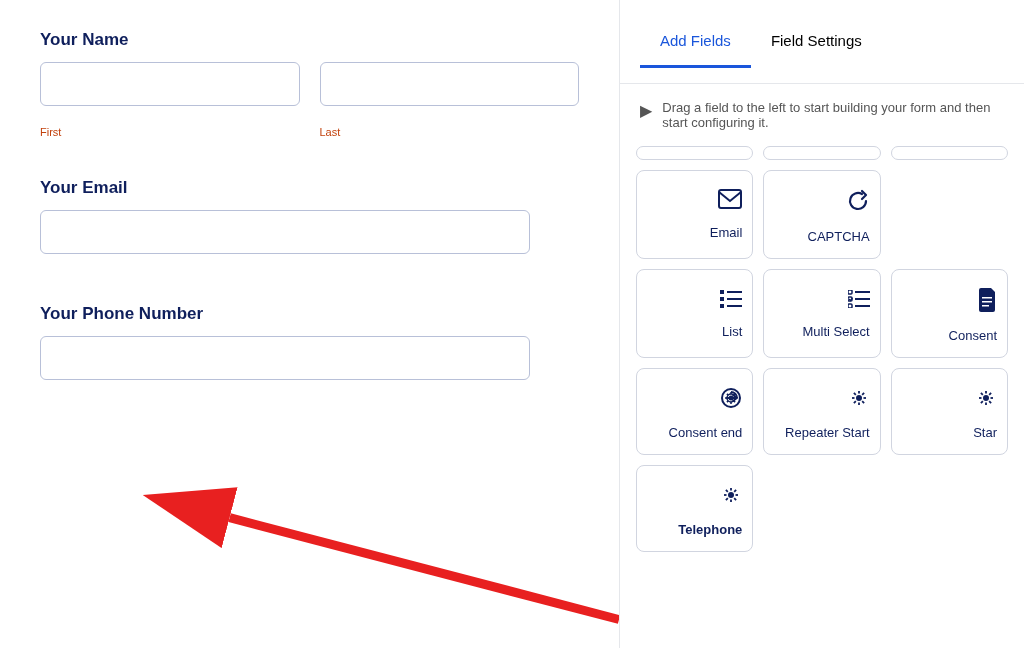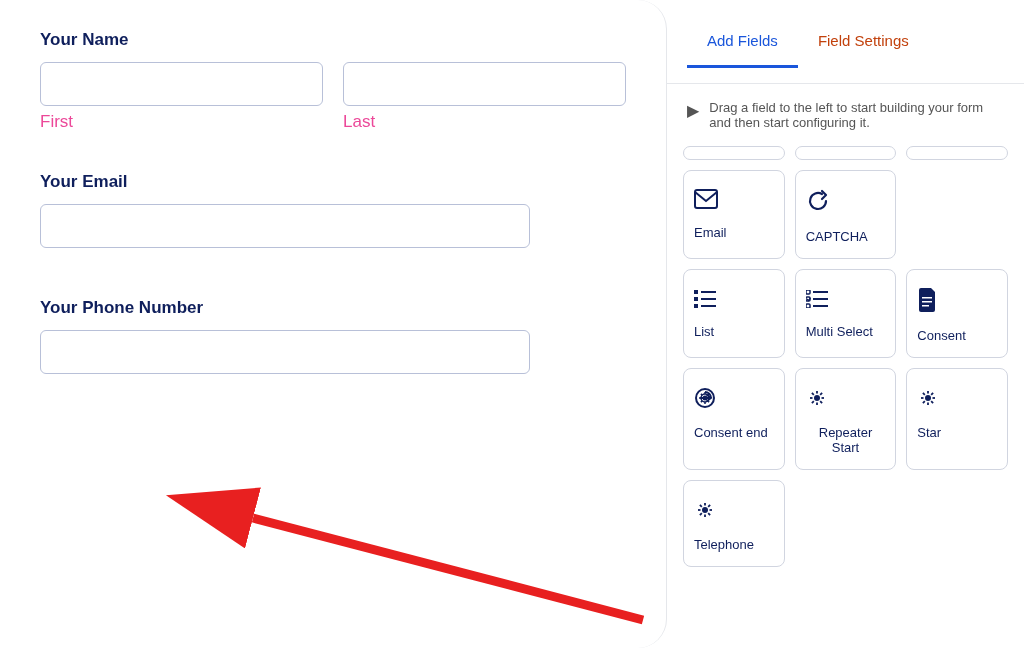--- a/index.html
+++ b/index.html
@@ -7,25 +7,24 @@
       font-family: -apple-system, BlinkMacSystemFont, 'Segoe UI', sans-serif;
       background: #fff;
       display: flex;
       width: 1024px;
       height: 648px;
       overflow: hidden;
     }
 
     
     .left-panel {
-      width: 667px;
+      width: 620px;
       padding: 30px 40px;
       border-right: 1px solid #e5e7eb;
       background: #fff;
-      border-radius: 29px;
     }
 
     .field-group {
       margin-bottom: 32px;
     }
 
     .field-label {
       font-size: 17px;
       font-weight: 700;
       color: #0f1f5c;
@@ -35,23 +34,23 @@
     .name-row {
       display: flex;
       gap: 20px;
     }
 
     .name-col {
       flex: 1;
     }
 
     .sub-label {
-      font-size: 17px;
-      color: #ec4899;
-      margin-top: 6px;
+      font-size: 11px;
+      color: #c2410c;
+      margin-top: 20px;
     }
 
     input[type="text"] {
       width: 100%;
       height: 44px;
       border: 1.5px solid #b8c0d8;
       border-radius: 6px;
       padding: 0 12px;
       font-size: 14px;
       color: #333;
@@ -83,21 +82,21 @@
 
     .tabs {
       display: flex;
       border-bottom: 1px solid #e5e7eb;
       padding: 16px 20px;
     }
 
     .tab {
       padding: 16px 20px;
       font-size: 15px;
-      color: #c2410c;
+      color: #000000;
       cursor: pointer;
       border-bottom: 3px solid transparent;
       margin-bottom: -1px;
     }
 
     .tab.active {
       color: #1a56db;
       border-bottom: 3px solid #1a56db;
       font-weight: 500;
     }
@@ -129,21 +128,21 @@
       grid-template-columns: repeat(3, 1fr);
       gap: 10px;
     }
 
     .field-card {
       border: 1.5px solid #d1d5e0;
       border-radius: 8px;
       padding: 18px 10px 14px 10px;
       display: flex;
       flex-direction: column;
-      align-items: flex-start;
+      align-items: flex-end;
       cursor: grab;
       background: #fff;
       transition: box-shadow 0.15s;
     }
 
     .field-card-icon {
       font-size: 22px;
       color: #0f1f5c;
       margin-bottom: 10px;
     }
@@ -359,21 +358,21 @@
               <line x1="14.2" y1="14.2" x2="16.1" y2="16.1"></line>
               <line x1="16.1" y1="5.9" x2="14.2" y2="7.8"></line>
               <line x1="7.8" y1="14.2" x2="5.9" y2="16.1"></line>
             </g>
           </svg>
         </div>
         <div class="field-card-label">Star</div>
       </div>
     </div>
 
-    <div style="display:grid; grid-template-columns: repeat(3,1fr); gap:10px; margin-top:10px;">
+    <div style="display:grid; grid-template-columns: repeat(3,1fr); gap:10px; margin-top:10px;font-weight:bold;">
       <div class="field-card">
         <div class="field-card-icon">
           <svg width="22" height="22" viewBox="0 0 22 22" fill="none" xmlns="http://www.w3.org/2000/svg">
             <circle cx="11" cy="11" r="3" fill="#0f1f5c"></circle>
             <g stroke="#0f1f5c" stroke-width="1.8">
               <line x1="11" y1="4" x2="11" y2="6.5"></line>
               <line x1="11" y1="15.5" x2="11" y2="18"></line>
               <line x1="4" y1="11" x2="6.5" y2="11"></line>
               <line x1="15.5" y1="11" x2="18" y2="11"></line>
               <line x1="5.9" y1="5.9" x2="7.8" y2="7.8"></line>

